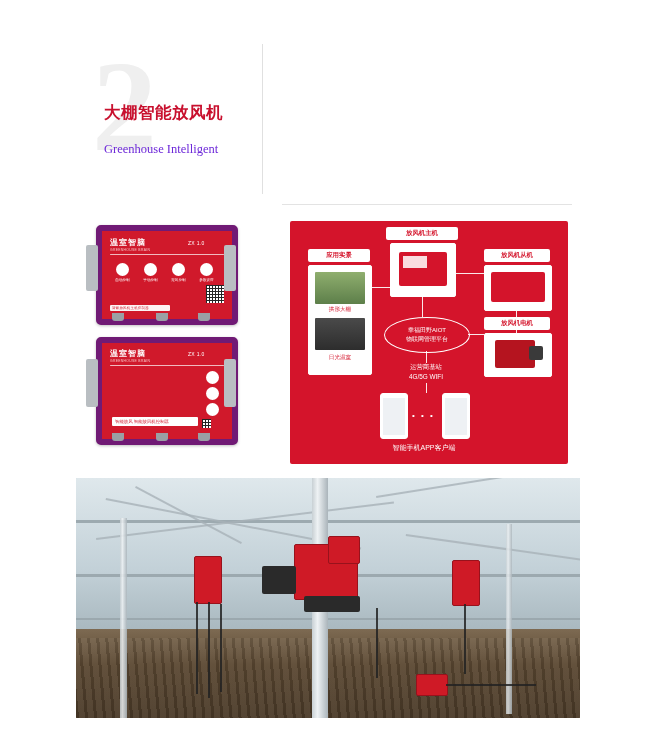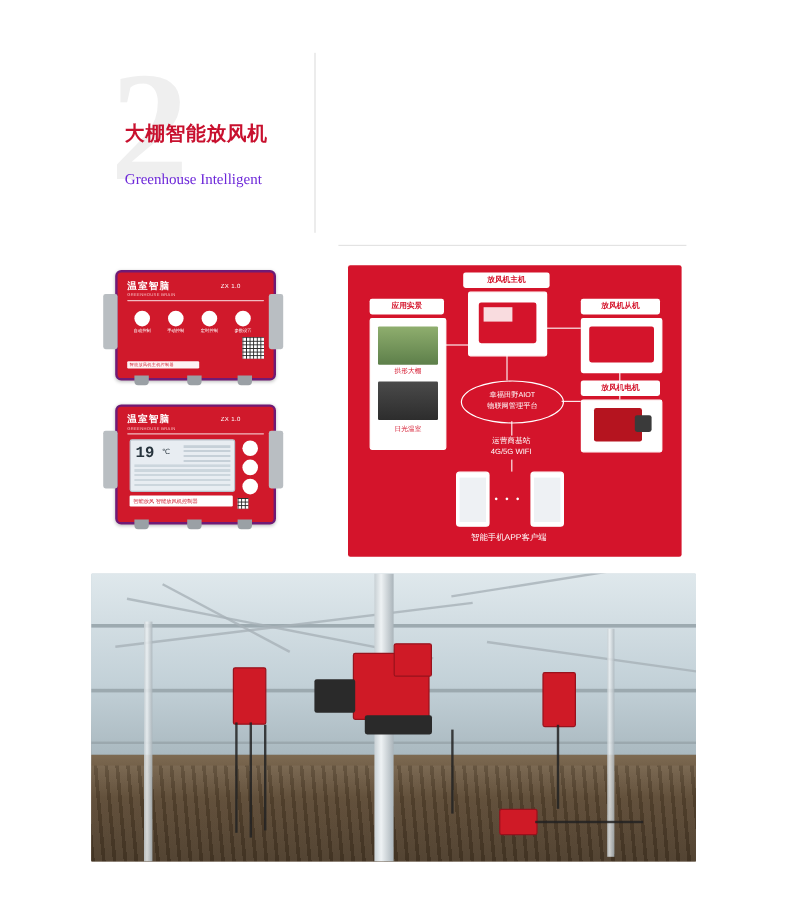--- a/index.html
+++ b/index.html
@@ -47,21 +47,21 @@
     position:absolute;left:282px;top:182px;width:290px;height:1px;background:#e3e3e3;
   }
 
   
   .mid{position:absolute;left:0;top:215px;width:656px;height:245px;}
   .prod-box{
     position:relative;border-radius:4px;
   }
   .ctrl-body{
     position:absolute;background:#d0192b;border-radius:5px;
-    border:2px solid #701a75;
+    border:6px solid #701a75;
     box-shadow:0 1px 3px rgba(0,0,0,.25);
   }
   .ctrl-shadow{
     position:absolute;background:#c9c9c9;border-radius:3px;
   }
   .brand{
     position:absolute;color:#fff;font-size:8px;font-weight:700;letter-spacing:1px;
   }
   .brand-sub{position:absolute;color:#f7c0c4;font-size:3.4px;letter-spacing:.3px;}
   .whitebar{position:absolute;background:#fff;border-radius:1px;}
@@ -174,26 +174,20 @@
     </div>
 
     <div class="prod-box" style="position:absolute;left:86px;top:122px;width:150px;height:120px;">
       <div class="ctrl-shadow" style="left:14px;top:6px;width:126px;height:92px;opacity:.35;"></div>
       <div class="ctrl-body" style="left:10px;top:0px;width:130px;height:96px;">
         <div class="brand" style="left:8px;top:5px;">温室智脑</div>
         <div class="brand-sub" style="left:8px;top:16px;">GREENHOUSE BRAIN</div>
         <div class="brand-sub" style="left:86px;top:8px;font-size:5px;color:#fff;">ZX 1.0</div>
         <div class="whitebar" style="left:8px;top:22px;width:114px;height:1px;opacity:.7;"></div>
 
-        <div class="screen" style="left:10px;top:27px;width:86px;height:42px;">
-          <div style="position:absolute;left:4px;top:3px;font-size:13px;font-weight:700;color:#27343d;font-family:'Liberation Mono',monospace;">19</div>
-          <div style="position:absolute;left:26px;top:6px;font-size:6px;color:#27343d;">℃</div>
-          <div style="position:absolute;left:44px;top:4px;right:3px;height:14px;background:repeating-linear-gradient(to bottom,#c6d0d8 0 2px,transparent 2px 4px);"></div>
-          <div style="position:absolute;left:3px;top:20px;right:3px;height:19px;background:repeating-linear-gradient(to bottom,#ccd6dd 0 2px,transparent 2px 4px);"></div>
-        </div>
 
         <div class="btn-dot" style="left:104px;top:28px;width:13px;height:13px;"></div>
         <div class="btn-dot" style="left:104px;top:44px;width:13px;height:13px;"></div>
         <div class="btn-dot" style="left:104px;top:60px;width:13px;height:13px;"></div>
 
         <div class="whitebar" style="left:10px;top:74px;width:86px;height:9px;border-radius:1px;"></div>
         <div style="position:absolute;left:13px;top:76px;font-size:4.4px;color:#d0192b;">智能放风 智能放风机控制器</div>
         <div class="qr" style="left:100px;top:76px;width:9px;height:9px;">
             <i></i>
           </div>

